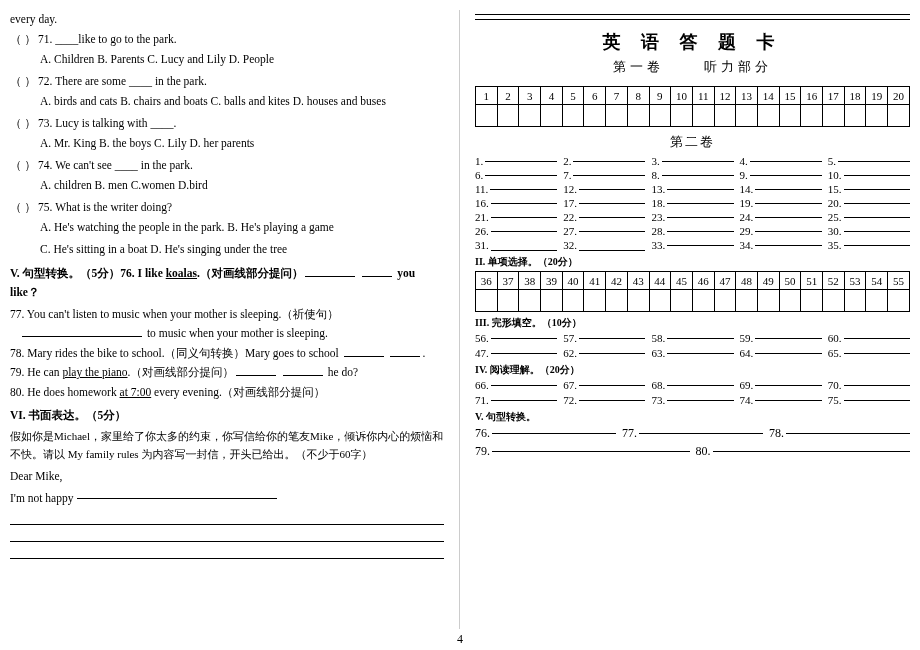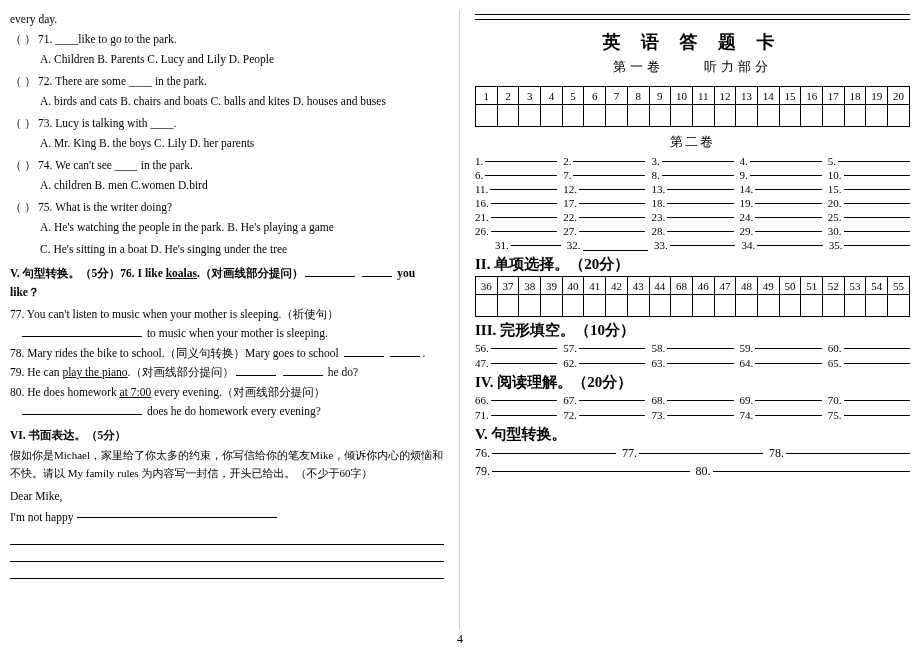--- a/index.html
+++ b/index.html
@@ -100,21 +100,21 @@
       height: 22px;
     }
     .vol2-title {
       text-align: center;
       font-size: 13px;
       letter-spacing: 2px;
       margin: 6px 0 4px 0;
     }
     .section-label {
       font-weight: bold;
-      font-size: 15px;
+      font-size: 10px;
       margin: 4px 0 2px 0;
     }
     .underline-text {
       text-decoration: underline;
     }
     .inline-blank {
       display: inline-block;
       border-bottom: 1px solid #000;
       min-width: 50px;
       margin: 0 2px;
@@ -169,23 +169,20 @@
     <div>77. You can't listen to music when your mother is sleeping.（祈使句）</div>
     <div style="margin-left:10px;">
       <span class="inline-blank" style="min-width:120px;"></span> to music when your mother is sleeping.
     </div>
 
     <div>78. Mary rides the bike to school.（同义句转换）Mary goes to school <span class="inline-blank" style="min-width:40px;"></span> <span class="inline-blank" style="min-width:30px;"></span>.</div>
 
     <div>79. He can <span class="underline-text">play the piano</span>.（对画线部分提问）<span class="inline-blank" style="min-width:40px;"></span> <span class="inline-blank" style="min-width:40px;"></span> he do?</div>
 
     <div>80. He does homework <span class="underline-text">at 7:00</span> every evening.（对画线部分提问）</div>
-    <div style="margin-left:10px;">
-      <span class="inline-blank" style="min-width:120px;"></span> does he do homework every evening?
-    </div>
 
     <div class="section-title">VI. 书面表达。（5分）</div>
     <div style="line-height:1.6;font-size:11px;">假如你是Michael，家里给了你太多的约束，你写信给你的笔友Mike，倾诉你内心的烦恼和不快。请以 My family rules 为内容写一封信，开头已给出。（不少于60字）</div>
     <div style="margin-top:4px;">Dear Mike,</div>
     <div style="display:flex;align-items:center;margin-top:2px;">
       <span>I'm not happy</span>
       <span class="inline-blank" style="min-width:200px;margin-left:4px;"></span>
     </div>
     <div class="blank-line"></div>
     <div class="blank-line"></div>
@@ -379,21 +376,21 @@
           <div style="display: flex; align-items: center;">
             <span>29.</span>
             <span style="flex: 1 1 0%; border-bottom: 1px solid rgb(0, 0, 0); display: inline-block; min-width: 50px; margin-left: 2px;"></span>
           </div>
           <div style="display: flex; align-items: center;">
             <span>30.</span>
             <span style="flex: 1 1 0%; border-bottom: 1px solid rgb(0, 0, 0); display: inline-block; min-width: 50px; margin-left: 2px;"></span>
           </div>
         </div>
         <div style="display: grid; grid-template-columns: repeat(5, 1fr); gap: 2px 6px; margin-bottom: 2px;">
-          <div style="display: flex; align-items: center; margin-left: 20px;">
+          <div style="display: flex; align-items: flex-end;">
             <span>31.</span>
             <span style="flex: 1 1 0%; border-bottom: 1px solid rgb(0, 0, 0); display: inline-block; min-width: 50px; margin-left: 2px;"></span>
           </div>
           <div style="display: flex; ">
             <span>32.</span>
             <span style="flex: 1 1 0%; border-bottom: 1px solid rgb(0, 0, 0); display: inline-block; min-width: 50px; margin-left: 2px;"></span>
           </div>
           <div style="display: flex; align-items: center;">
             <span>33.</span>
             <span style="flex: 1 1 0%; border-bottom: 1px solid rgb(0, 0, 0); display: inline-block; min-width: 50px; margin-left: 2px;"></span>
@@ -415,21 +412,21 @@
           <tr id="s2-num-row">
             <td>36</td>
             <td>37</td>
             <td>38</td>
             <td>39</td>
             <td>40</td>
             <td>41</td>
             <td>42</td>
             <td>43</td>
             <td>44</td>
-            <td>68</td>
+            <td>45</td>
             <td>46</td>
             <td>47</td>
             <td>48</td>
             <td>49</td>
             <td>50</td>
             <td>51</td>
             <td>52</td>
             <td>53</td>
             <td>54</td>
             <td>55</td>

